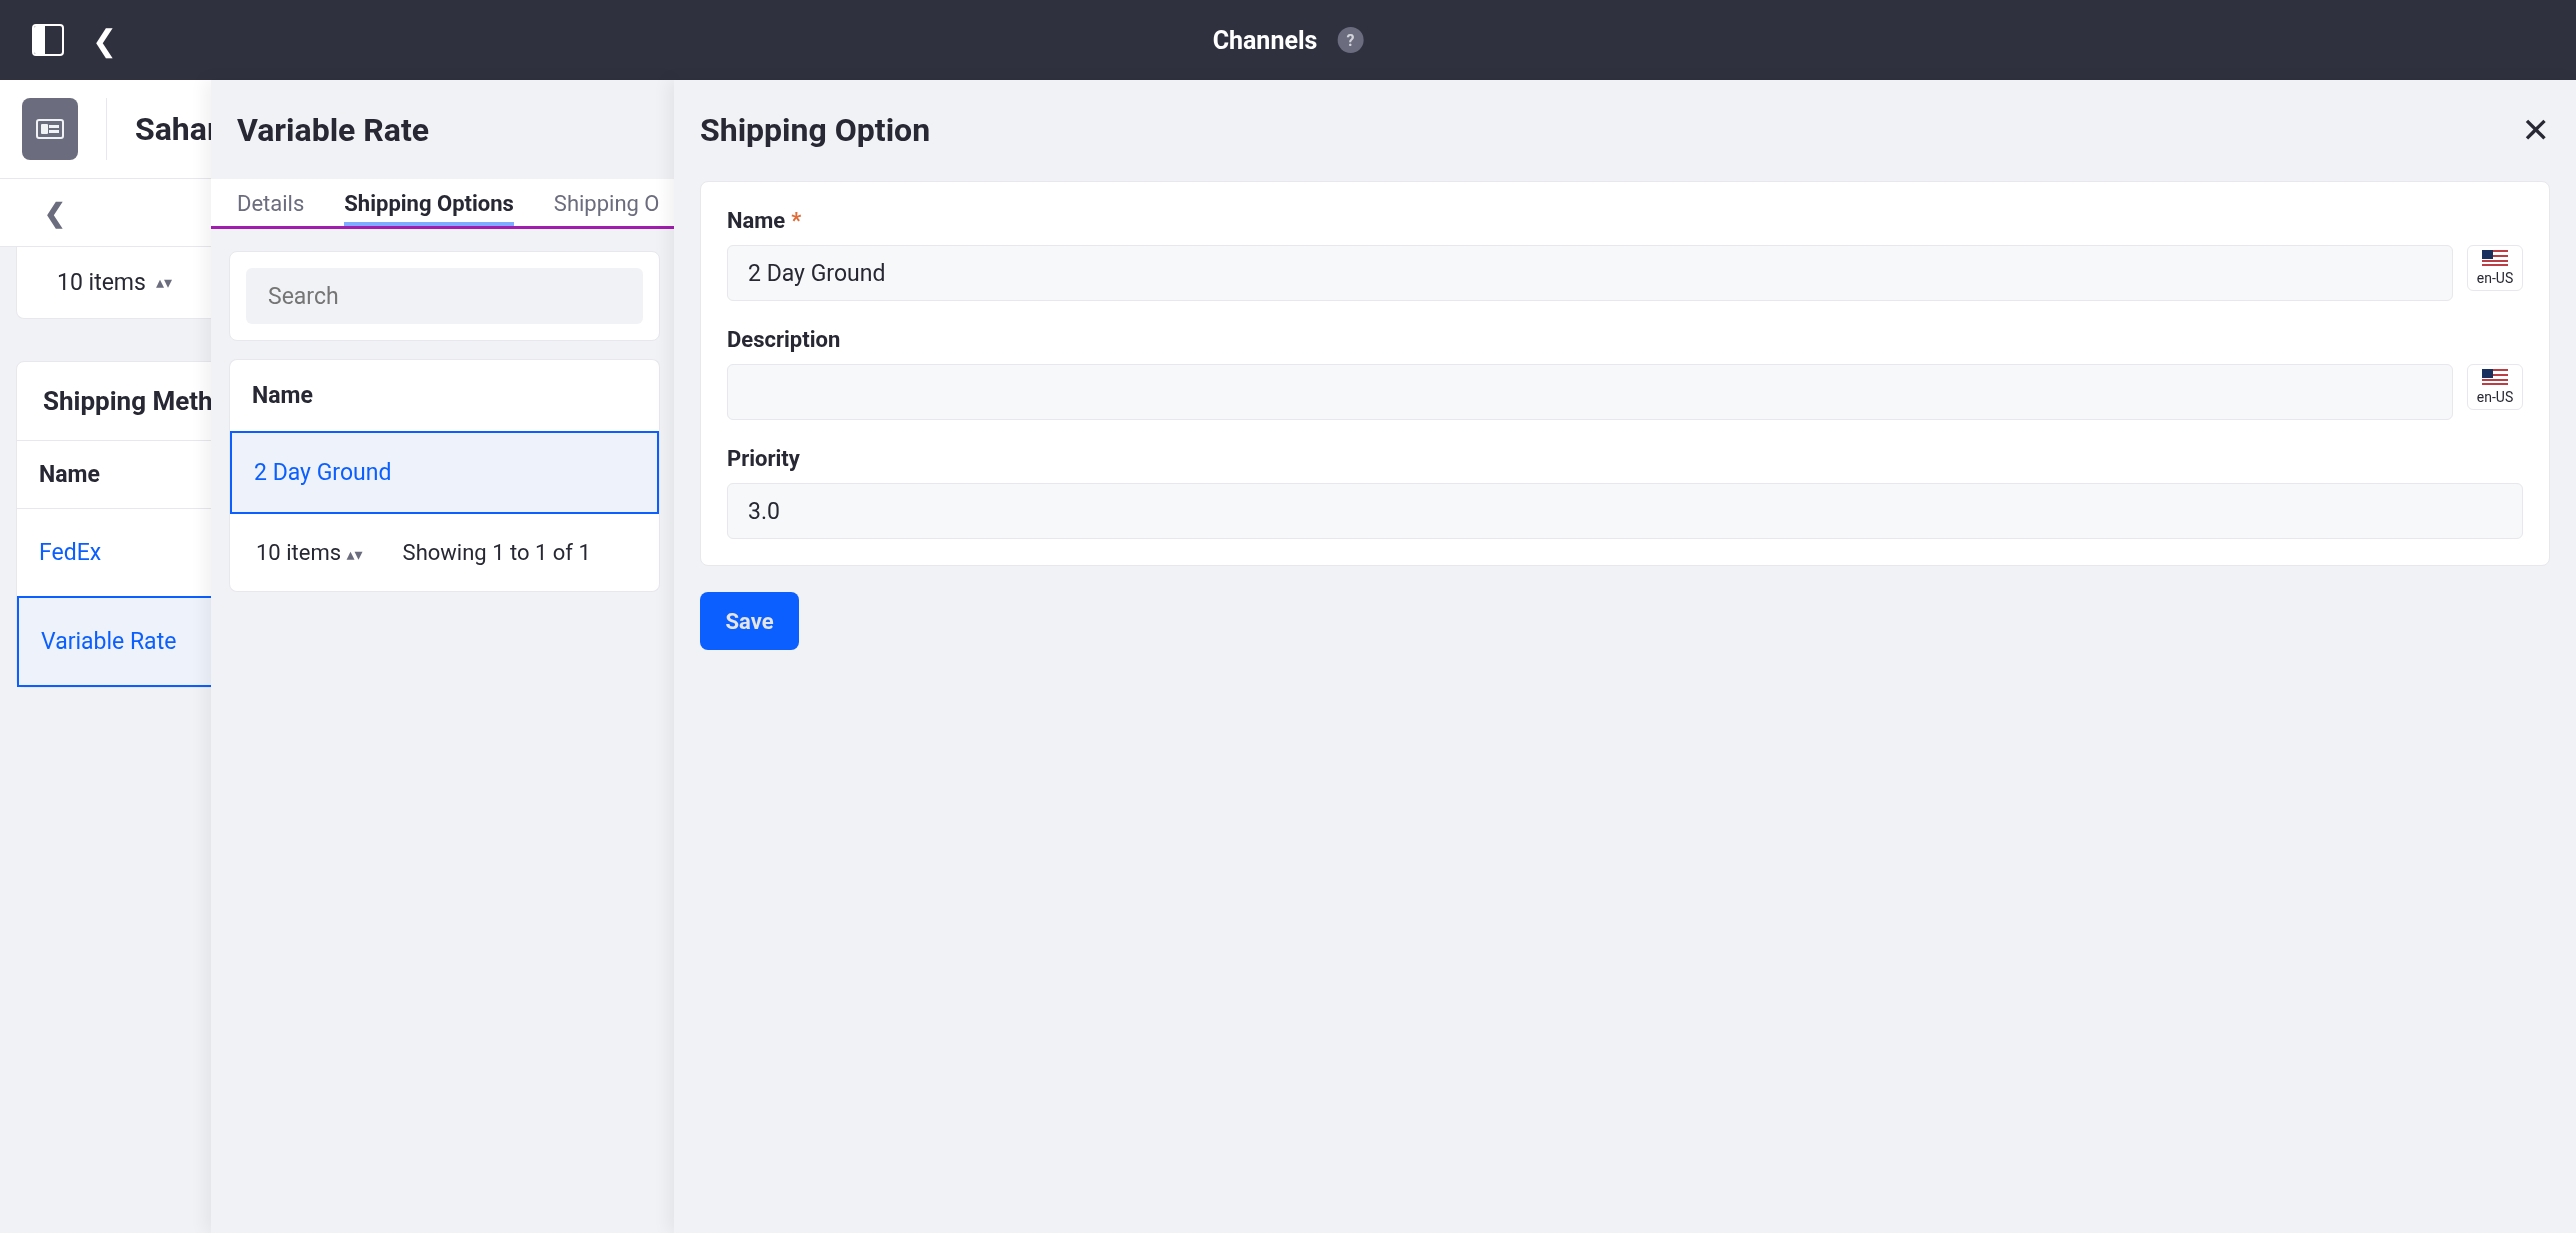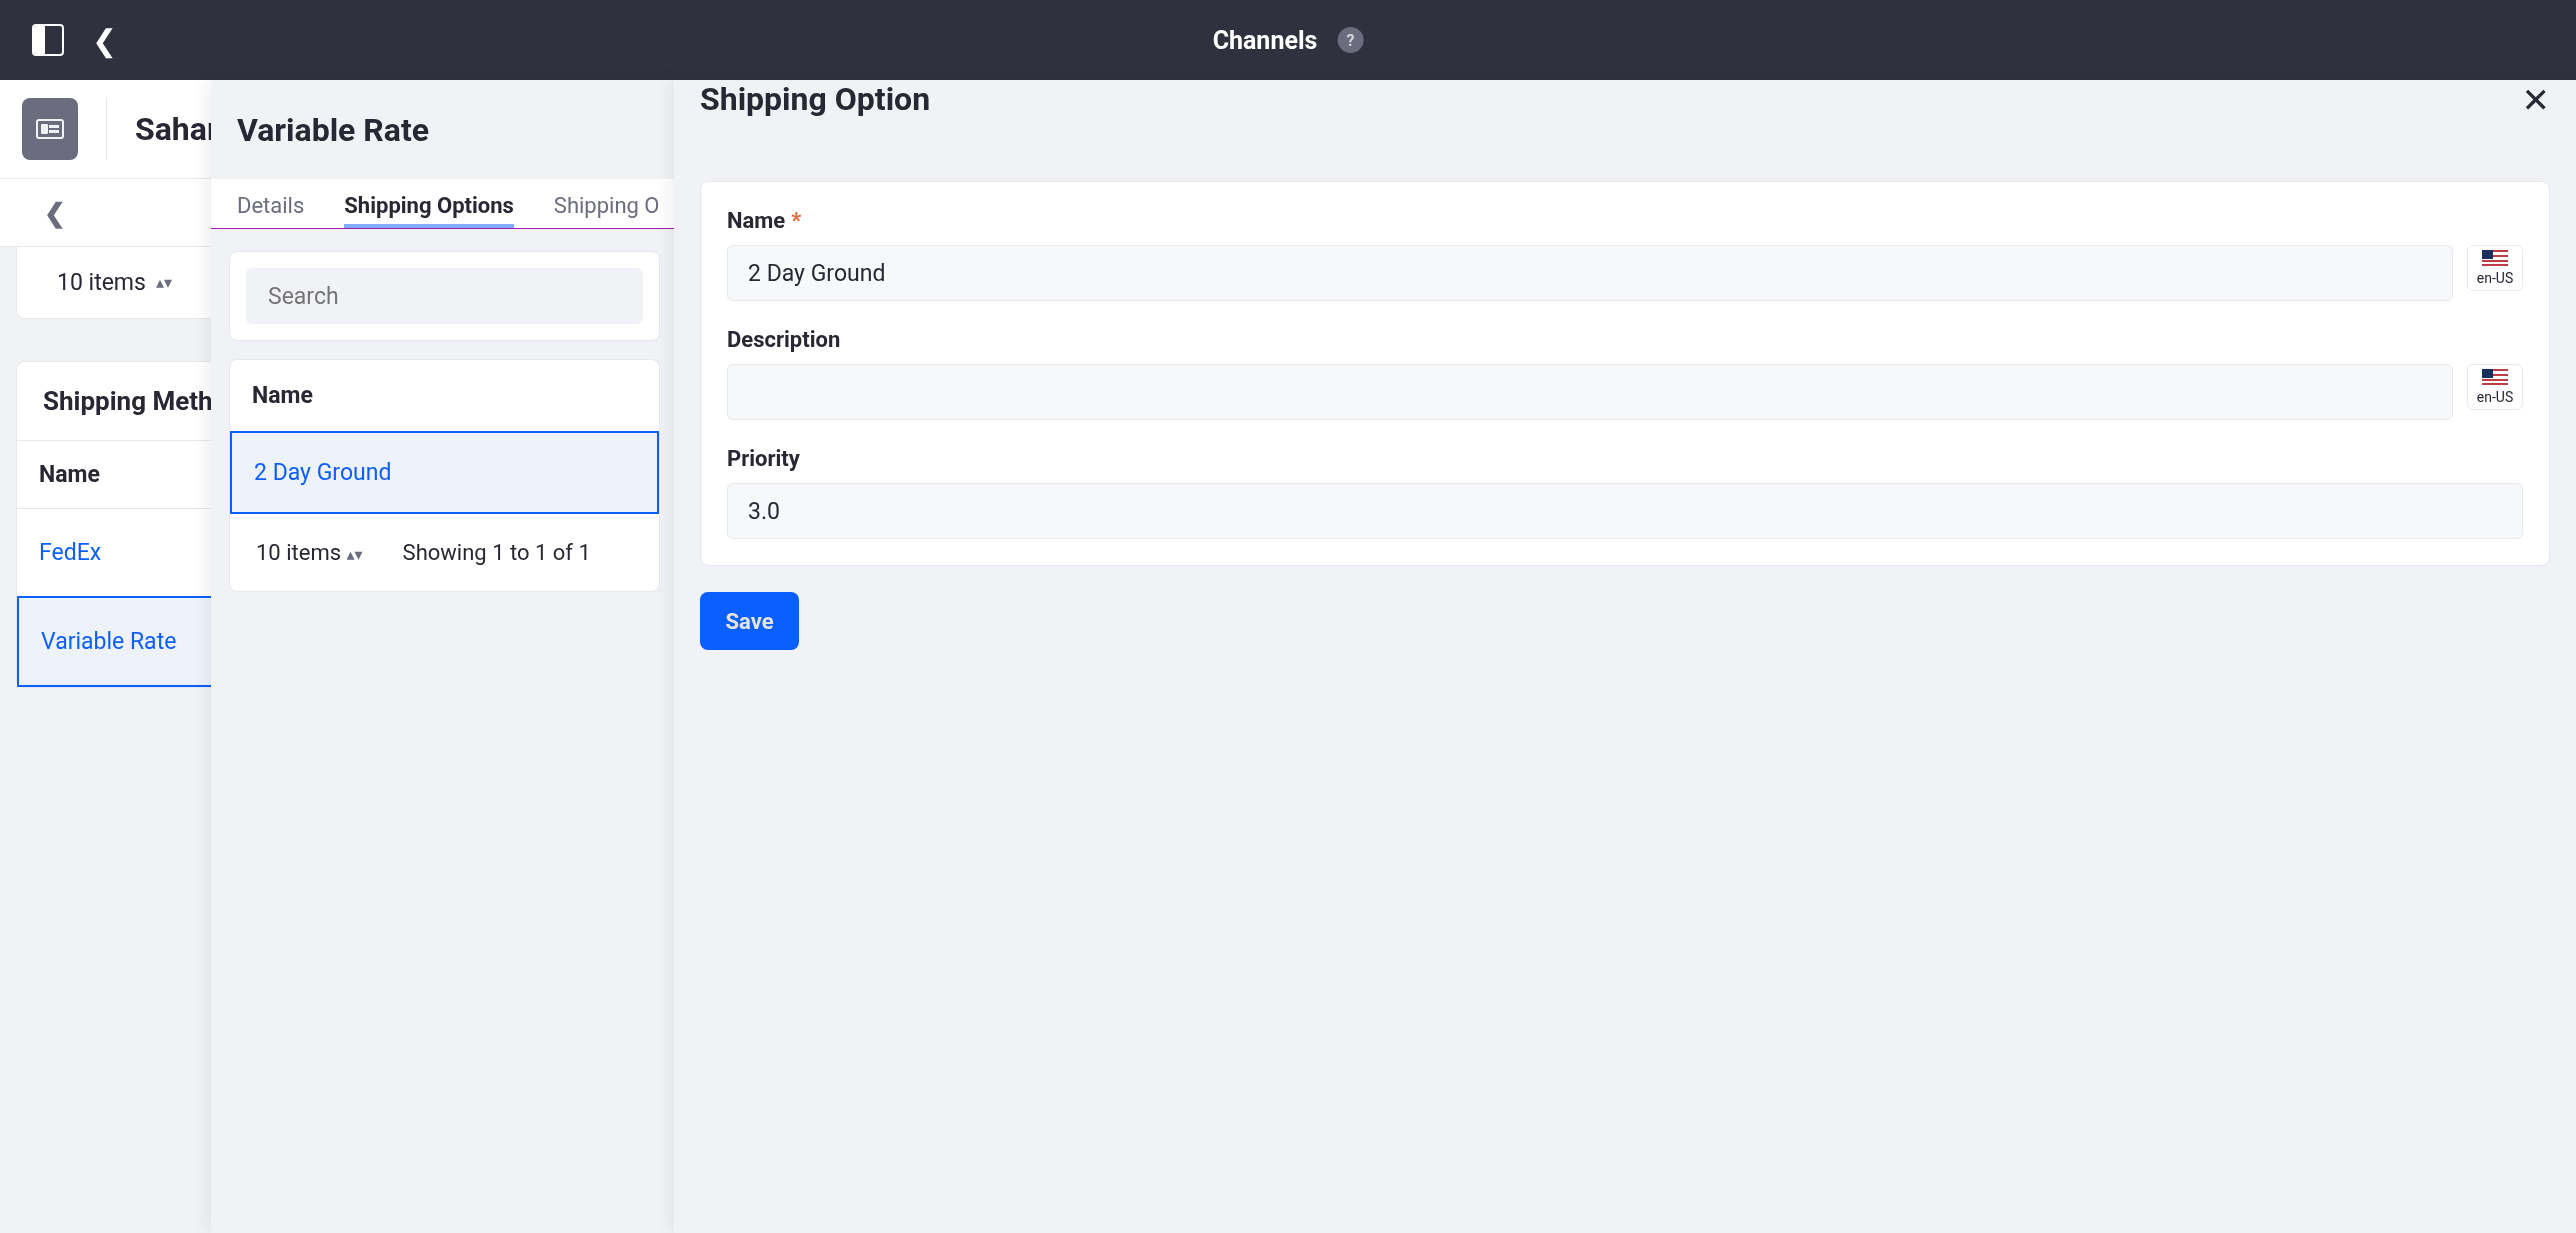--- a/index.html
+++ b/index.html
@@ -32,34 +32,34 @@
     .shipping-methods { margin-top: 42px; background:#fff; border:1px solid #e7e7ed; border-radius:8px; }
     .panel-title { padding: 24px 26px; font-size:26px; font-weight:700; }
     .sm-header { padding: 20px 22px; font-size:23px; font-weight:700; border-top:1px solid #e7e7ed; }
     .sm-row { padding: 30px 22px; font-size:23px; color:#0b5fff; border-top:1px solid #e7e7ed; cursor:pointer; }
     .sm-row.selected { background:#eef2fa; border:2px solid #0b5fff; }
 
     
     .panel-mid { position:absolute; top:80px; bottom:0; left:211px; width:467px; background:#f1f2f5; box-shadow: -6px 0 16px rgba(0,0,0,0.06); display:flex; flex-direction:column; }
     .panel-mid .head { height: 99px; display:flex; align-items:center; padding: 0 26px; }
     .panel-mid .head .title { font-size:32px; font-weight:700; }
-    .tabs-row { height:50px; background:#fff; display:flex; align-items:flex-end; padding: 0 26px; gap: 40px; border-bottom:1px solid #a21caf; }
+    .tabs-row { height:50px; background:#fff; display:flex; align-items:flex-end; padding: 0 26px; gap: 40px; border-bottom:3px solid #a21caf; }
     .tab { font-size:22px; color:#6b6c7e; padding-bottom:10px; cursor:pointer; white-space:nowrap; }
     .tab.active { color:#272833; font-weight:700; border-bottom:4px solid #80acff; padding-bottom:6px; }
     .mid-body { padding: 22px 18px; }
     .search-input { width:100%; height:56px; border:none; background:#f1f2f5; border-radius:6px; padding: 0 22px; font-size:23px; color:#272833; }
     .search-wrap { background:#fff; border:1px solid #e7e7ed; border-radius:8px; padding:16px; }
     .mid-table { margin-top:18px; background:#fff; border:1px solid #e7e7ed; border-radius:8px 8px 0 0; border-bottom:none; }
     .mid-th { padding: 22px 22px; font-size:23px; font-weight:700; }
     .mid-row { padding: 26px 22px; font-size:23px; color:#0b5fff; background:#eef2fa; border:2px solid #0b5fff; cursor:pointer; }
     .mid-paginate { background:#fff; border:1px solid #e7e7ed; border-top:none; border-radius:0 0 8px 8px; padding: 26px 26px; font-size:22px; color:#272833; display:flex; gap:40px; align-items:center; }
 
     
     .panel-right { position:absolute; top:80px; bottom:0; left:674px; right:0; background:#f1f2f5; box-shadow: -6px 0 16px rgba(0,0,0,0.06); display:flex; flex-direction:column; }
-    .panel-right .head { height:99px; display:flex; justify-content:space-between; padding: 0 26px; }
+    .panel-right .head { height:99px; display:flex; align-items:center; justify-content:space-between; padding: 0 26px; }
     .panel-right .head .title { font-size:32px; font-weight:700; }
     .close-x { font-size:34px; cursor:pointer; font-weight:400; }
     .form-card { margin: 2px 26px 0 26px; background:#fff; border:1px solid #e7e7ed; border-radius:8px; padding: 26px; }
     .form-label { font-size:22px; font-weight:700; margin-bottom:12px; display:flex; gap:6px; align-items:center;}
     .req { color:#e06b36; font-weight:700; }
     .input-row { display:flex; align-items:flex-start; gap:14px; margin-bottom: 26px; }
     .text-input { flex:1; height:56px; border:1px solid #e7e7ed; background:#f7f8f9; border-radius:6px; padding: 0 20px; font-size:23px; color:#272833; }
     .locale-badge { width:56px; display:flex; flex-direction:column; align-items:center; justify-content:center; gap:4px; border:1px solid #e7e7ed; border-radius:6px; padding:4px 2px; background:#fff; font-size:14px; color:#272833; cursor:pointer; }
     .locale-flag { width:26px; height:16px; background: linear-gradient(to bottom, #bd3d44 0 15%, #fff 15% 30%, #bd3d44 30% 45%, #fff 45% 60%, #bd3d44 60% 75%, #fff 75% 90%, #bd3d44 90% 100%); position:relative; }
     .locale-flag::before { content:""; position:absolute; left:0; top:0; width:11px; height:9px; background:#192f5d; }

